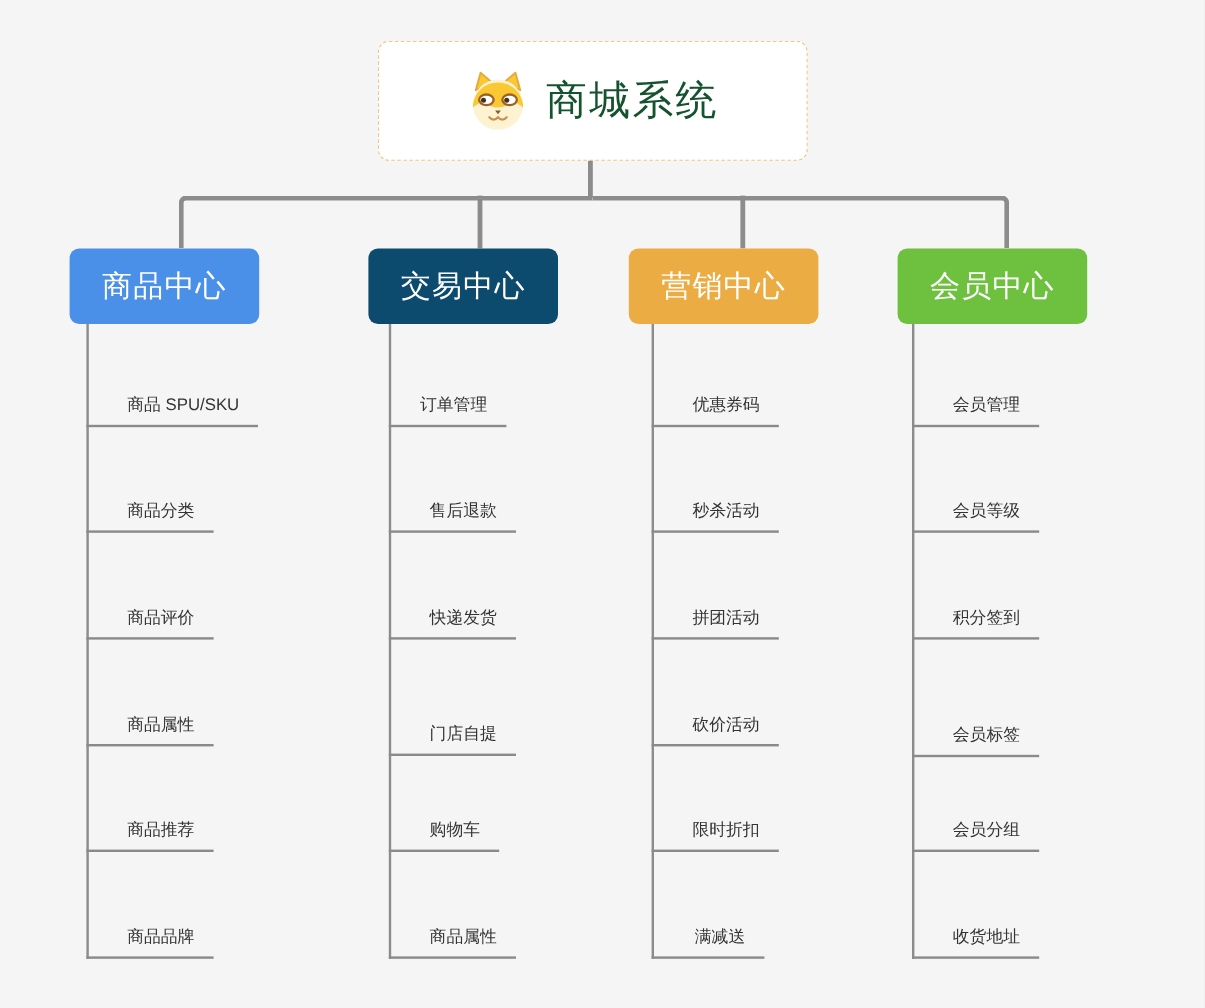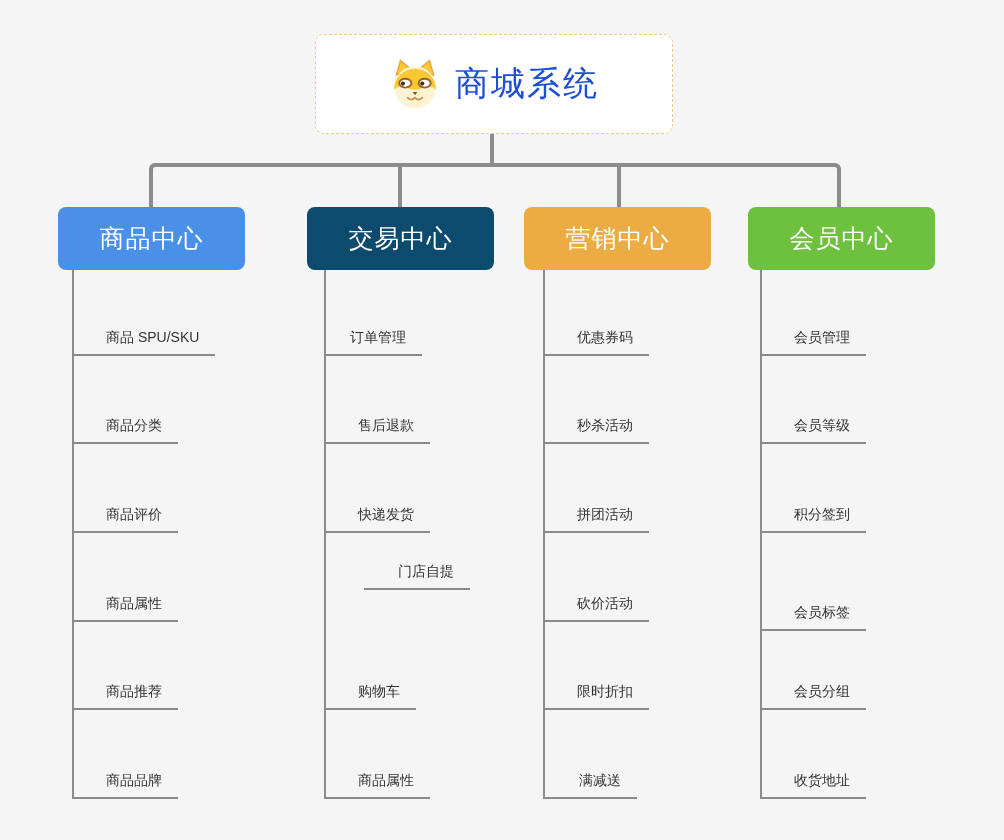--- a/index.html
+++ b/index.html
@@ -20,21 +20,21 @@
   
   .conn{position:absolute;border:0 solid #8C8C8C;}
   .conn-root-stub{left:490px;top:134px;width:4px;height:31px;background:#8C8C8C;}
   .conn-elbow-left{left:149px;top:163px;width:345px;height:44px;
     border-top-width:4px;border-left-width:4px;border-top-left-radius:6px;}
   .conn-elbow-right{left:494px;top:163px;width:347px;height:44px;
     border-top-width:4px;border-right-width:4px;border-top-right-radius:6px;}
   .conn-stub{top:163px;width:4px;height:44px;background:#8C8C8C;}
   
   .branch-box{
-    position:absolute;top:207px;width:187px;height:63px;border-radius:8px;
+    position:absolute;top:207px;width:158px;height:63px;border-radius:8px;
     display:flex;align-items:center;justify-content:center;
     color:#ffffff;font-size:25px;letter-spacing:1px;
   }
   
   .branch-line{position:absolute;top:270px;width:2px;height:529px;background:#8C8C8C;}
   .leaf{
     position:absolute;height:46px;display:flex;align-items:flex-end;
     padding:0 16px 7px 34px;border-bottom:2px solid #8A8A8A;
     font-size:14px;color:#333333;white-space:nowrap;
   }
@@ -50,21 +50,21 @@
       <polygon points="55,20 50,2 37,13" fill="#F9C832" stroke="#E8A93B" stroke-width="2" stroke-linejoin="round"></polygon>
       <circle cx="32" cy="35" r="26" fill="#FDF2D2"></circle>
       <path d="M6,38 a26,26 0 0 1 52,0 q-8,-7 -13,-4 q-8,4 -13,4 q-5,0 -13,-4 q-5,-3 -13,4 z" fill="#F9C832"></path>
       <ellipse cx="20" cy="30" rx="7.5" ry="5.5" fill="#FFFFFF" stroke="#9A6228" stroke-width="2.4"></ellipse>
       <ellipse cx="44" cy="30" rx="7.5" ry="5.5" fill="#FFFFFF" stroke="#9A6228" stroke-width="2.4"></ellipse>
       <circle cx="17" cy="30.5" r="2.6" fill="#4A3015"></circle>
       <circle cx="41" cy="30.5" r="2.6" fill="#4A3015"></circle>
       <path d="M29,41 h6 l-3,4 z" fill="#8A5A2B"></path>
       <path d="M23,48 q4.5,5 9,0 q4.5,5 9,0" fill="none" stroke="#C9914E" stroke-width="2.2" stroke-linecap="round"></path>
     </svg>
-    <span class="root-title" style="color:#1d4ed8">商城系统</span>
+    <span class="root-title" style="color:#14532d">商城系统</span>
   </div>
 
   <div class="conn conn-root-stub"></div>
   <div class="conn conn-elbow-left"></div>
   <div class="conn conn-elbow-right"></div>
   <div class="conn conn-stub" style="left:398px"></div>
   <div class="conn conn-stub" style="left:617px"></div>
 
   <div id="branches">
       <div class="branch-box" style="left: 58px; background: rgb(74, 143, 232);">商品中心</div>
@@ -73,21 +73,21 @@
       <div class="leaf" style="left: 72px; top: 398px;">商品分类</div>
       <div class="leaf" style="left: 72px; top: 487px;">商品评价</div>
       <div class="leaf" style="left: 72px; top: 576px;">商品属性</div>
       <div class="leaf" style="left: 72px; top: 664px;">商品推荐</div>
       <div class="leaf" style="left: 72px; top: 753px;">商品品牌</div>
       <div class="branch-box" style="left: 307px; background: #0c4a6e;">交易中心</div>
       <div class="branch-line" style="left: 324px;"></div>
       <div class="leaf" style="left: 324px; top: 310px; padding-left: 26px;">订单管理</div>
       <div class="leaf" style="left: 324px; top: 398px;">售后退款</div>
       <div class="leaf" style="left: 324px; top: 487px;">快递发货</div>
-      <div class="leaf" style="left: 324px; top: 544px; margin-left: 40px;">门店自提</div>
+      <div class="leaf" style="left: 324px; top: 584px;">门店自提</div>
       <div class="leaf" style="left: 324px; top: 664px;">购物车</div>
       <div class="leaf" style="left: 324px; top: 753px;">商品属性</div>
       <div class="branch-box" style="left: 524px; background: rgb(235, 173, 67);">营销中心</div>
       <div class="branch-line" style="left: 543px;"></div>
       <div class="leaf" style="left: 543px; top: 310px;">优惠券码</div>
       <div class="leaf" style="left: 543px; top: 398px;">秒杀活动</div>
       <div class="leaf" style="left: 543px; top: 487px;">拼团活动</div>
       <div class="leaf" style="left: 543px; top: 576px;">砍价活动</div>
       <div class="leaf" style="left: 543px; top: 664px;">限时折扣</div>
       <div class="leaf" style="left: 543px; top: 753px; padding-left: 36px;">满减送</div>

